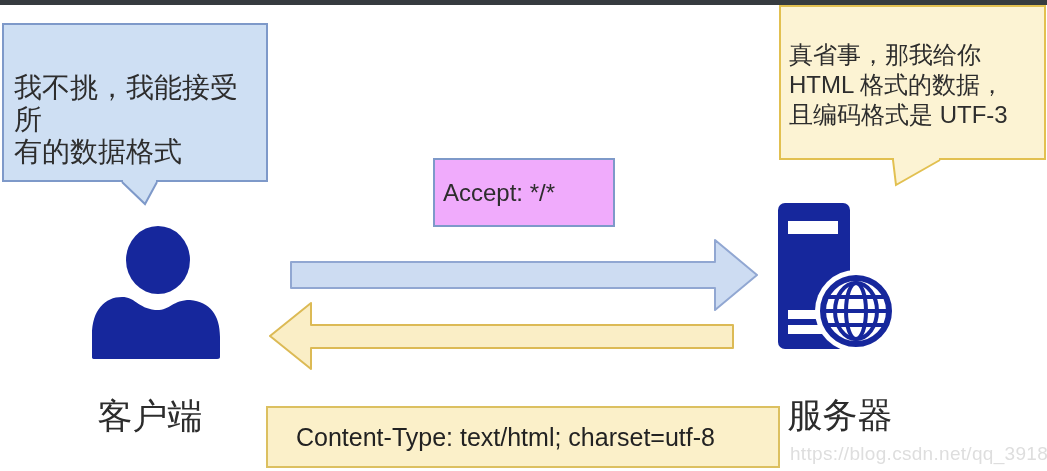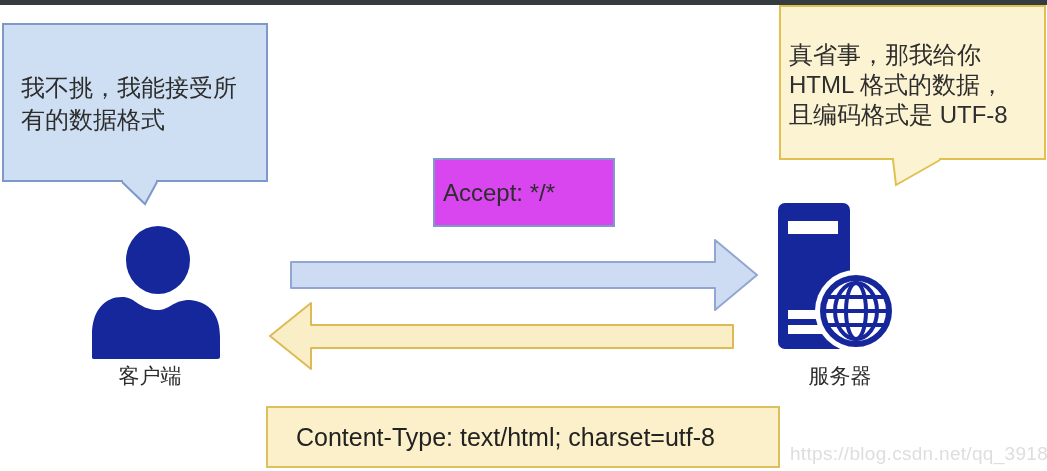--- a/index.html
+++ b/index.html
@@ -12,45 +12,45 @@
     color:#2d2d2d;
   }
   .abs{position:absolute;}
   
   .top-bar{left:0;top:0;width:1047px;height:5px;background:#363b3f;}
   
   .bubble{box-sizing:border-box;white-space:pre-line;}
   .bubble-left{
     left:2px;top:23px;width:266px;height:159px;
     background:#cedff3;border:2px solid #7e99c9;
-    font-size:24px;line-height:32px;
-    padding:47px 4px 0 17px;
+    font-size:28px;line-height:32px;
+    padding:47px 4px 0 10px;
   }
   .bubble-right{
     left:779px;top:5px;width:267px;height:155px;
     background:#fcf3d3;border:2px solid #e2c050;
     font-size:24px;line-height:30px;
     padding:33px 4px 0 8px;
   }
   .tail-svg{display:block;}
   
   .hdr-box{box-sizing:border-box;display:flex;align-items:center;}
   .accept-box{
     left:433px;top:158px;width:182px;height:69px;
-    background:#d946ef;border:2px solid #7e99c9;
+    background:#f0abfc;border:2px solid #7e99c9;
     font-size:24px;padding-left:8px;
   }
   .ctype-box{
     left:266px;top:406px;width:514px;height:62px;
     background:#fbf0c9;border:2px solid #dcc060;
     font-size:25px;padding-left:28px;color:#222222;
   }
   
   .actor-label{
-    font-size:21px;line-height:30px;text-align:center;color:#2c2c2c;
+    font-size:35px;line-height:30px;text-align:center;color:#2c2c2c;margin-top:40px;
   }
   .client-label{left:85px;top:361px;width:130px;}
   .server-label{left:775px;top:361px;width:130px;font-family:Liberation Serif, serif;}
   
   .watermark{
     left:790px;top:443px;width:252px;
     font-size:19px;color:#dedede;text-align:right;
     letter-spacing:0.3px;
   }
 </style>
@@ -63,21 +63,21 @@
 
   <div class="abs bubble bubble-left">我不挑，我能接受所
 有的数据格式</div>
   <svg class="abs tail-svg" style="left:116px;top:180px" width="46" height="28">
     <rect x="7" y="0" width="33" height="4" fill="#cedff3"></rect>
     <path d="M6,2 L29,24 L41,2" fill="#cedff3" stroke="#7e99c9" stroke-width="2"></path>
   </svg>
 
   <div class="abs bubble bubble-right">真省事，那我给你
 HTML 格式的数据，
-且编码格式是 UTF-8</div>
+且编码格式是 UTF-3</div>
   <svg class="abs tail-svg" style="left:886px;top:158px" width="58" height="32">
     <rect x="8" y="0" width="45" height="4" fill="#fcf3d3"></rect>
     <path d="M7,2 L10,27 L54,2" fill="#fcf3d3" stroke="#e2c050" stroke-width="2"></path>
   </svg>
 
   <div class="abs hdr-box accept-box">
     <span>Accept: */*</span>
   </div>
 
   <svg class="abs" style="left:288px;top:238px" width="474" height="76">

